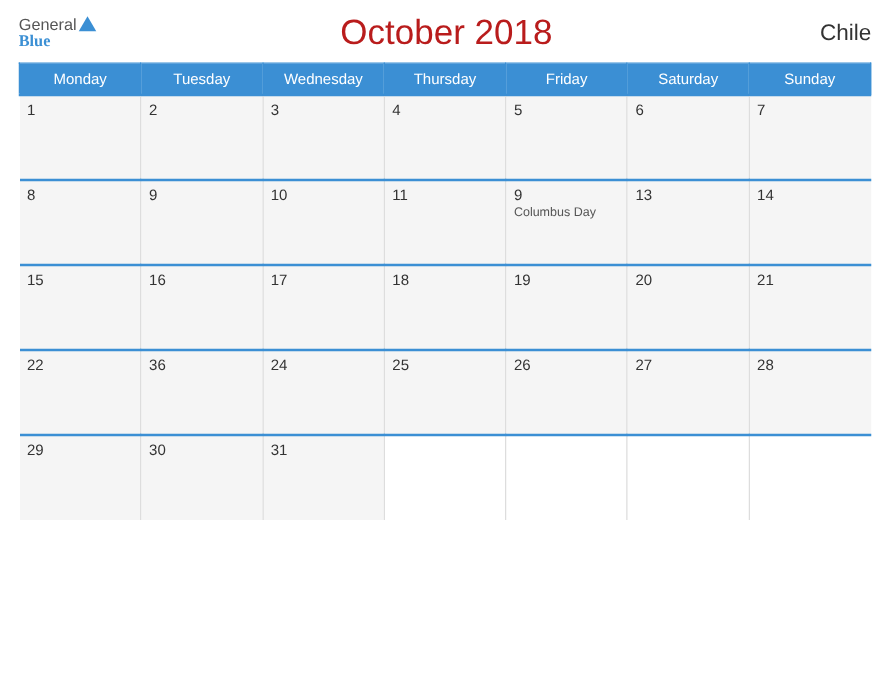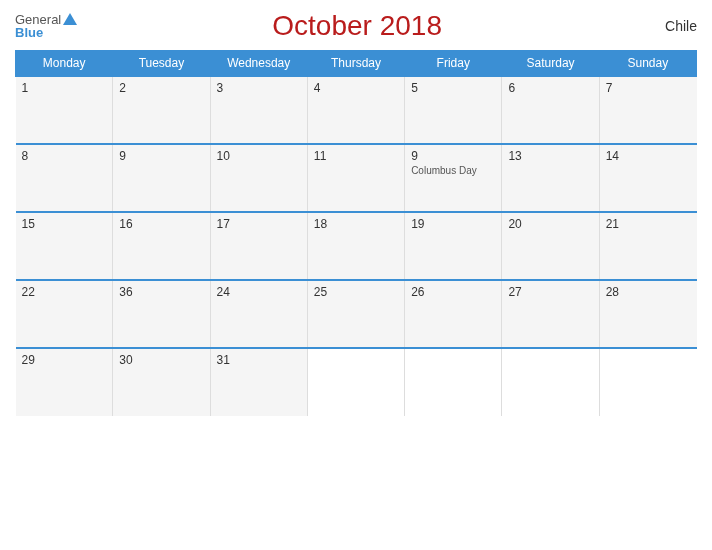--- a/index.html
+++ b/index.html
@@ -31,20 +31,21 @@
     }
     .logo-general {
       font-size: 13px;
       color: #555;
       font-weight: normal;
     }
     .logo-blue {
       font-size: 13px;
       color: #3b8fd4;
       font-weight: bold;
+      font-family: Liberation Serif, serif;
     }
     .logo-icon {
       display: inline-block;
       width: 0;
       height: 0;
       border-left: 7px solid transparent;
       border-right: 7px solid transparent;
       border-bottom: 12px solid #3b8fd4;
       margin-left: 2px;
       vertical-align: middle;
@@ -56,21 +57,21 @@
       align-items: center;
     }
     .calendar-title {
       font-size: 28px;
       color: #b91c1c;
       font-weight: normal;
       text-align: center;
       flex: 1;
     }
     .country-label {
-      font-size: 14px;
+      font-size: 18px;
       color: #333;
       min-width: 60px;
       text-align: right;
     }
     
     .calendar-table {
       width: 100%;
       border-collapse: collapse;
     }
     .calendar-table thead tr th {

